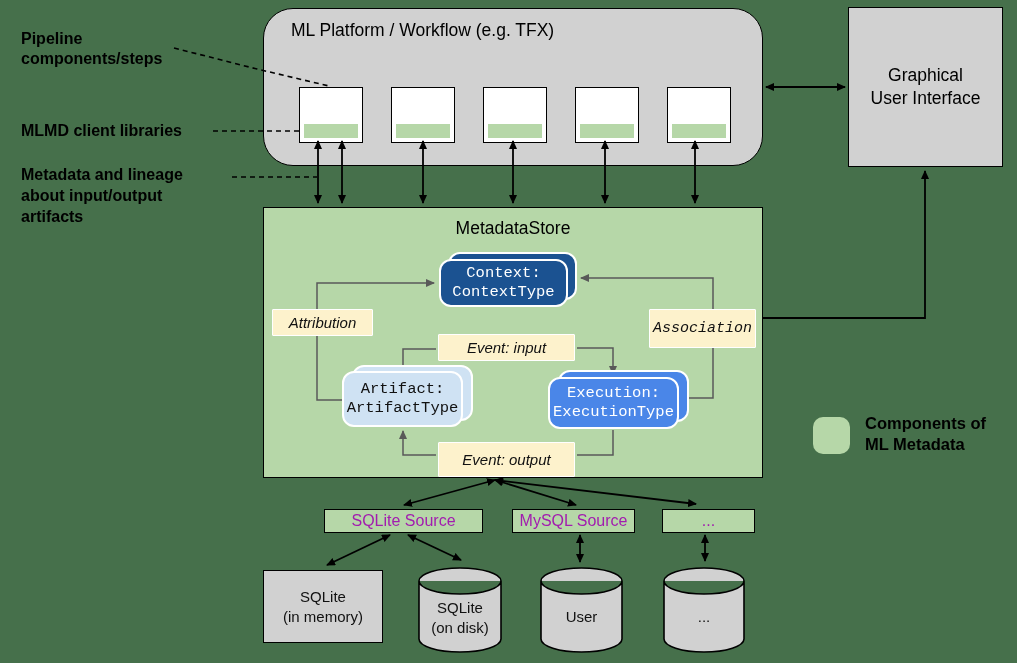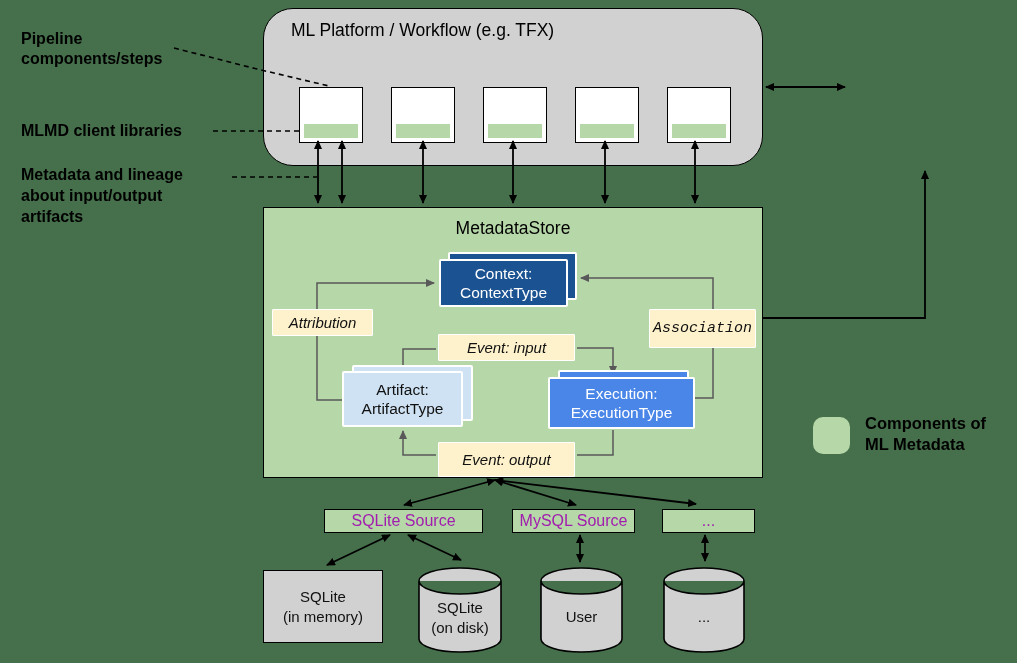--- a/index.html
+++ b/index.html
@@ -5,39 +5,43 @@
   html,body{margin:0;padding:0;}
   body{font-family:"Liberation Sans","DejaVu Sans",sans-serif;}
   .canvas{position:relative;width:1017px;height:663px;background:#46704b;overflow:hidden;}
   .abs{position:absolute;box-sizing:border-box;}
   .ctr{display:flex;align-items:center;justify-content:center;text-align:center;}
   .pre{white-space:pre-line;}
   .graybox{background:#d1d1d1;border:1.6px solid #000;}
   .greenbox{background:#b6d7a8;border:1.3px solid #000;}
   .whitebox{background:#fff;border:1.5px solid #000;}
   .strip{position:absolute;left:4px;right:4px;bottom:4px;height:14px;background:#b6d7a8;}
-  .card{border:2px solid #fff;border-radius:2px;}
+  .card{border:2px solid #fff;border-radius:12px;font-family:Liberation Mono, monospace;}
   .tag{background:#fdf2cc;border:1.5px solid #fff;border-radius:1px;font-style:italic;font-size:15px;color:#111;}
   .node-text{font-size:15.5px;line-height:19px;}
   .annot{color:#000;font-weight:bold;font-size:16px;line-height:21px;}
   .title{color:#000;font-size:17.5px;}
   .smalltext{font-size:16px;color:#a21caf;}
   .dbtext{font-size:15px;line-height:20px;color:#111;}
   svg{display:block;}
   .conn{position:absolute;left:0;top:0;pointer-events:none;}
 </style>
 </head>
 <body>
 
 <div class="canvas">
 
   <div class="abs graybox" style="left:263px;top:8px;width:500px;height:158px;border-radius:30px;">
     <div class="abs title" style="left:27px;top:11px;">ML Platform / Workflow (e.g. TFX)</div>
   </div>
 
+  <div class="abs graybox ctr" style="left:848px;top:7px;width:155px;height:160px;">
+    <div class="pre title" style="line-height:23px;">Graphical
+User Interface</div>
+  </div>
 
   <div class="abs" style="left:263px;top:207px;width:500px;height:271px;background:#b6d7a8;border:1.6px solid #000;box-sizing:border-box;">
     <div class="abs title" style="left:0;right:0;top:10px;text-align:center;">MetadataStore</div>
   </div>
 
   <div class="abs whitebox" style="left:299px;top:87px;width:64px;height:56px;">
       <div class="strip"></div>
     </div>
   <div class="abs whitebox" style="left:391px;top:87px;width:64px;height:56px;">
       <div class="strip"></div>
@@ -106,21 +110,21 @@
 
   <div class="abs card" style="left:448px;top:252px;width:129px;height:48px;background:#1b5291;"></div>
   <div class="abs card ctr node-text pre" style="left:439px;top:259px;width:129px;height:48px;background:#1b5291;color:#fff;">Context:
 ContextType</div>
 
   <div class="abs card" style="left:352px;top:365px;width:121px;height:56px;background:#cfe2f3;"></div>
   <div class="abs card ctr node-text pre" style="left:342px;top:371px;width:121px;height:56px;background:#cfe2f3;color:#111;">Artifact:
 ArtifactType</div>
 
   <div class="abs card" style="left:558px;top:370px;width:131px;height:52px;background:#4a86e8;"></div>
-  <div class="abs card ctr node-text pre" style="left:548px;top:377px;width:147px;height:52px;background:#4a86e8;color:#fff;">Execution:
+  <div class="abs card ctr node-text pre" style="left:548px;top:377px;width:131px;height:52px;background:#4a86e8;color:#fff;">Execution:
 ExecutionType</div>
 
   <div class="abs tag ctr" style="left:272px;top:309px;width:101px;height:27px;">Attribution</div>
   <div class="abs tag ctr" style="left:649px;top:309px;width:107px;height:39px;font-family:Liberation Mono, monospace;">Association</div>
   <div class="abs tag ctr" style="left:438px;top:334px;width:137px;height:27px;">Event: input</div>
   <div class="abs tag ctr" style="left:438px;top:442px;width:137px;height:35px;">Event: output</div>
 
   <div class="abs annot pre" style="left:21px;top:29px;line-height:20px;">Pipeline
 components/steps</div>
   <div class="abs annot" style="left:21px;top:120px;">MLMD client libraries</div>

